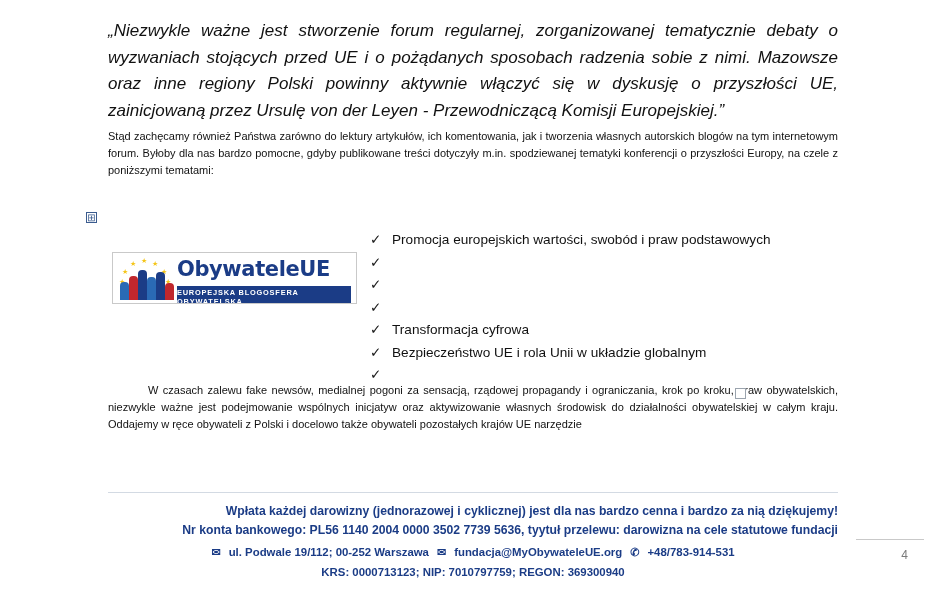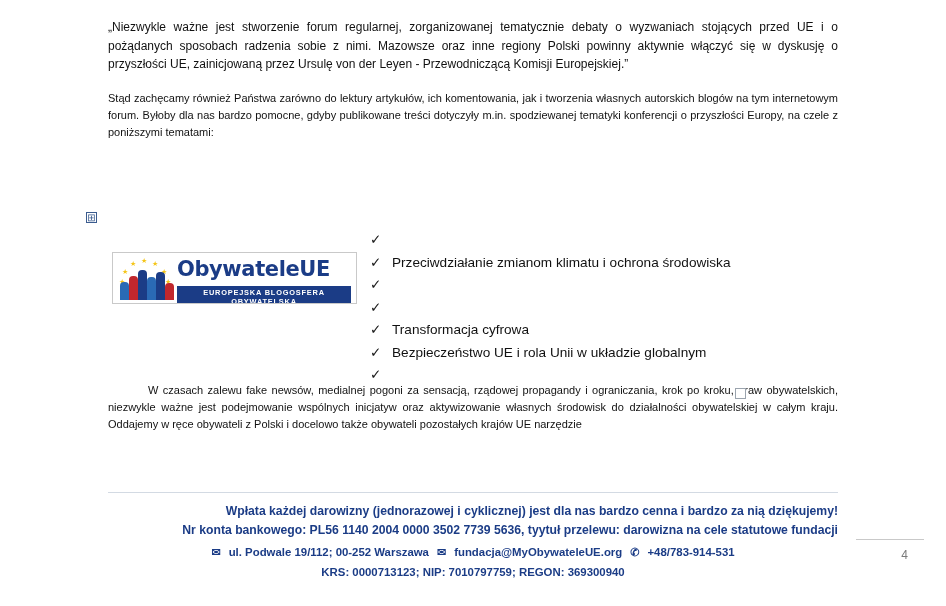--- a/index.html
+++ b/index.html
@@ -21,25 +21,26 @@
     height: 606px;
     box-sizing: border-box;
   }
   .content {
     position: absolute;
     left: 108px;
     top: 18px;
     width: 730px;
   }
   .quote {
-    font-size: 12px;
+    font-style: italic;
+    font-size: 17px;
     line-height: 1.56;
     text-align: justify;
     color: #111111;
-    margin: 0 0 16px 0;
+    margin: 0 0 4px 0;
   }
   .para {
     font-size: 11px;
     line-height: 1.56;
     text-align: justify;
     color: #111111;
     margin: 0 0 10px 0;
   }
   .para.indent {
     text-indent: 40px;
@@ -119,21 +120,20 @@
     font-size: 12px;
     margin-left: 36px;
   }
   .logo-sub {
     margin-top: 2px;
     background: #1b3c86;
     color: #ffffff;
     font-size: 7.4px;
     font-weight: bold;
     letter-spacing: 0.8px;
-    text-align: center;
     padding: 2px 0 2px 0;
     width: 174px;
   }
   .bullets {
     position: absolute;
     left: 262px;
     top: 22px;
     width: 470px;
   }
   .bullet-row {
@@ -261,24 +261,24 @@
         <div class="logo-text">
           <div class="logo-title"><span>ObywateleUE</span><span class="pl">.pl</span></div>
           <div class="logo-sub">EUROPEJSKA BLOGOSFERA OBYWATELSKA</div>
         </div>
       </div>
     </div>
 
     <div class="bullets">
       <div class="bullet-row">
         <span class="check">✓</span>
-      </div>
-      <div class="bullet-row">
-        <span class="check">✓</span>
-        <span class="bullet-text">Przeciwdziałanie zmianom klimatu i ochrona środowiska</span>
+        <span class="bullet-text">Promocja europejskich wartości, swobód i praw podstawowych</span>
+      </div>
+      <div class="bullet-row">
+        <span class="check">✓</span>
       </div>
       <div class="bullet-row">
         <span class="check">✓</span>
       </div>
       <div class="bullet-row">
         <span class="check">✓</span>
       </div>
       <div class="bullet-row">
         <span class="check">✓</span>
         <span class="bullet-text">Transformacja cyfrowa</span>

